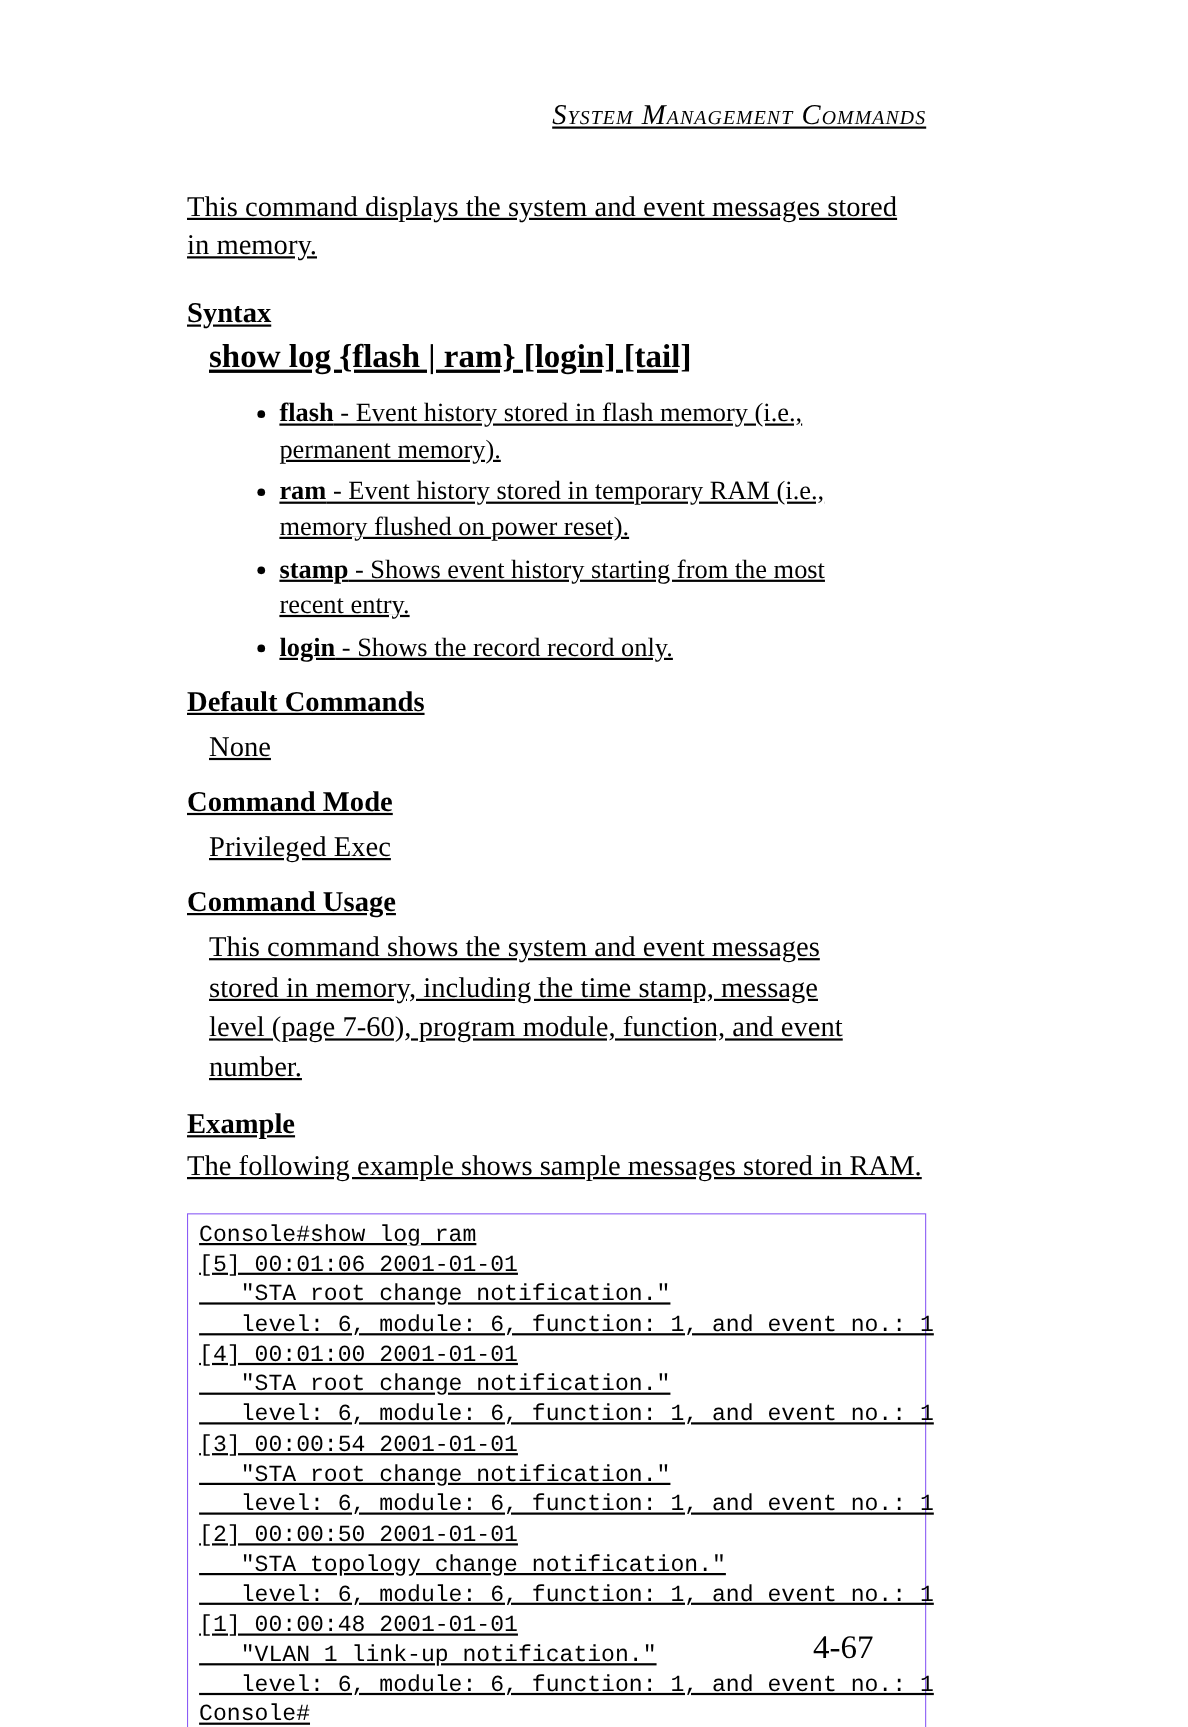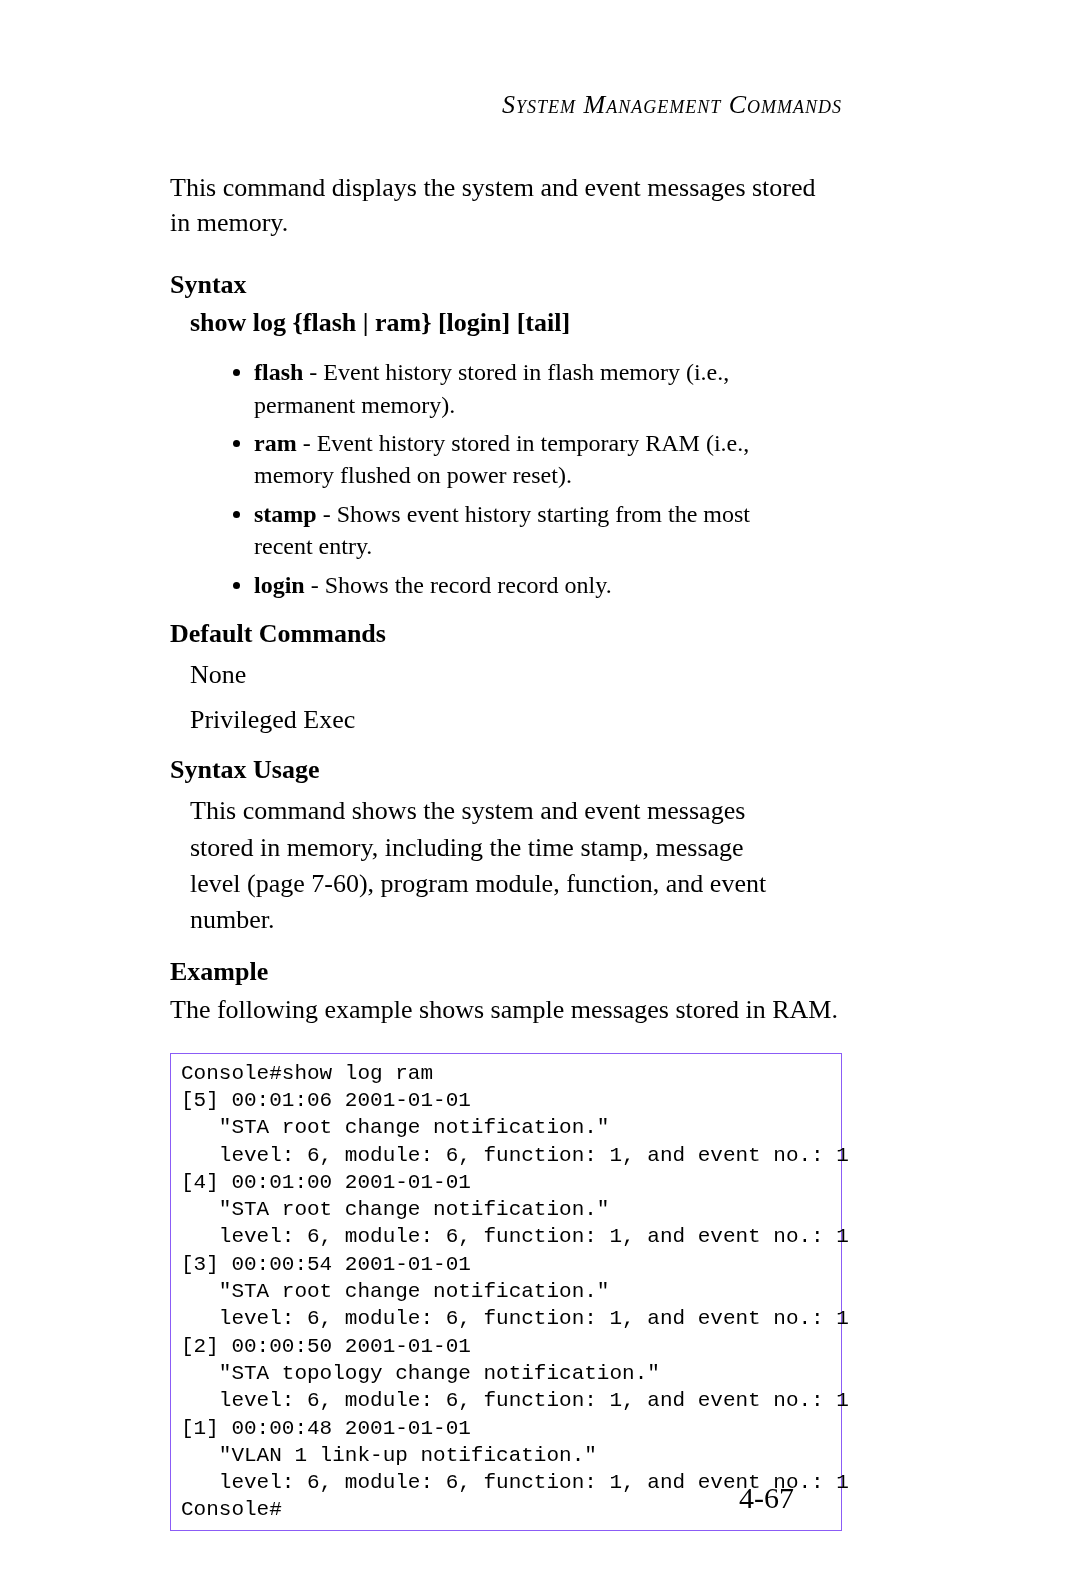--- a/index.html
+++ b/index.html
@@ -10,20 +10,21 @@
     height: 1570px;
     font-family: Garamond, "Times New Roman", Georgia, serif;
     color: #000;
   }
   .page {
     box-sizing: border-box;
     width: 904px;
     height: 1570px;
     padding: 90px 62px 60px 110px;
     position: relative;
+    text-decoration: underline;
   }
   .running-head {
     font-variant: small-caps;
     font-style: italic;
     letter-spacing: 1px;
     font-size: 26px;
     text-align: right;
     margin-bottom: 50px;
   }
   .cmd-title {
@@ -36,21 +37,21 @@
     margin: 0 0 30px 60px;
     line-height: 1.35;
   }
   .sect-heading {
     font-weight: bold;
     font-size: 26px;
     margin: 18px 0 8px 60px;
   }
   .syntax-line {
     font-weight: bold;
-    font-size: 26px;
+    font-size: 30px;
     margin: 0 0 18px 80px;
   }
   ul.bullets {
     list-style: disc;
     margin: 0 0 0 118px;
     padding: 0 40px 0 26px;
     font-size: 24px;
     line-height: 1.35;
   }
   ul.bullets li {
@@ -106,23 +107,24 @@
   <ul class="bullets">
     <li><b>flash</b><span> - Event history stored in flash memory (i.e., permanent memory).</span></li>
     <li><b>ram</b><span> - Event history stored in temporary RAM (i.e., memory flushed on power reset).</span></li>
     <li><b>stamp</b><span> - Shows event history starting from the most recent entry.</span></li>
     <li><b>login</b><span> - Shows the record record only.</span></li>
   </ul>
 
   <div class="sect-heading">Default Commands</div>
   <div class="indent-body">None</div>
 
+  <div class="sect-heading">Command Mode</div>
   <div class="indent-body">Privileged Exec</div>
 
-  <div class="sect-heading">Syntax Usage</div>
+  <div class="sect-heading">Command Usage</div>
   <div class="para">This command shows the system and event messages stored in memory, including the time stamp, message level (page 7-60), program module, function, and event number.</div>
 
   <div class="sect-heading">Example</div>
   <div class="example-intro">The following example shows sample messages stored in RAM.</div>
 
   <div class="console-box">Console#show log ram
 [5] 00:01:06 2001-01-01
    "STA root change notification."
    level: 6, module: 6, function: 1, and event no.: 1
 [4] 00:01:00 2001-01-01

